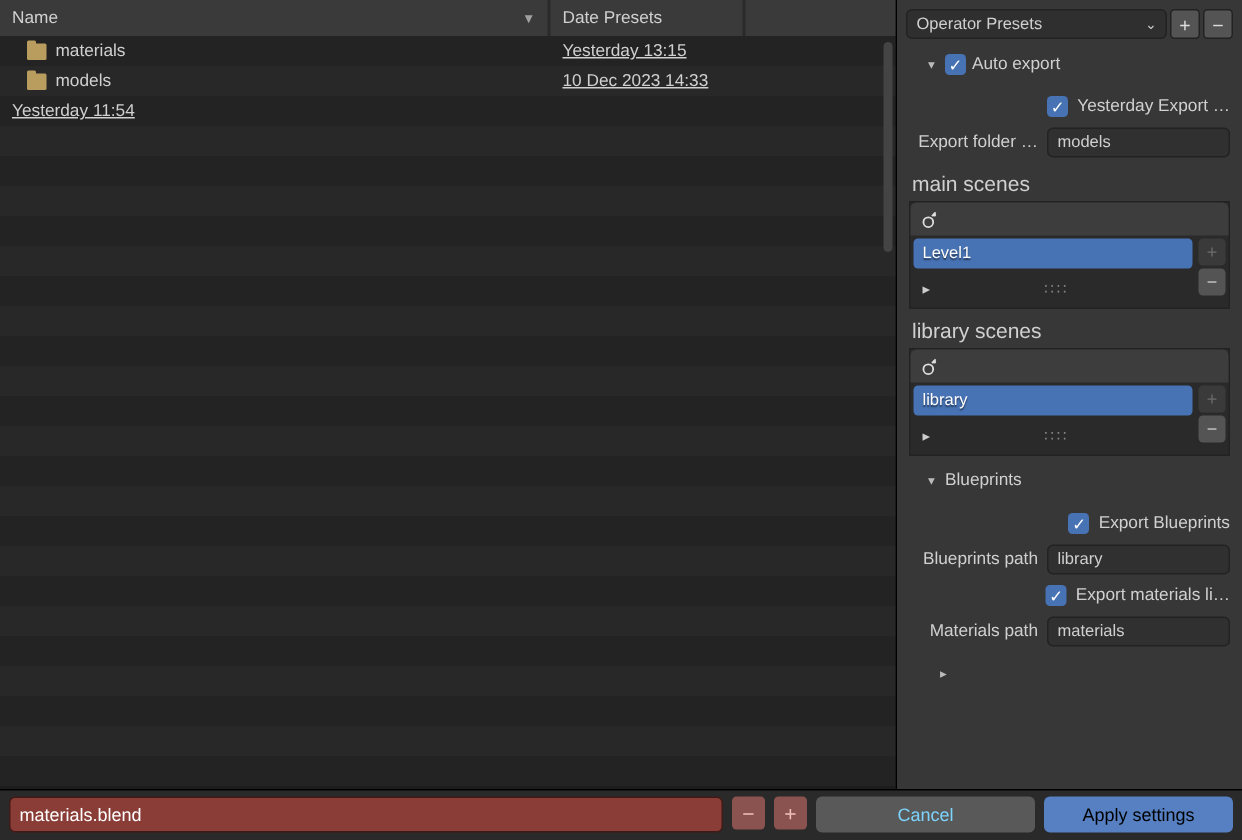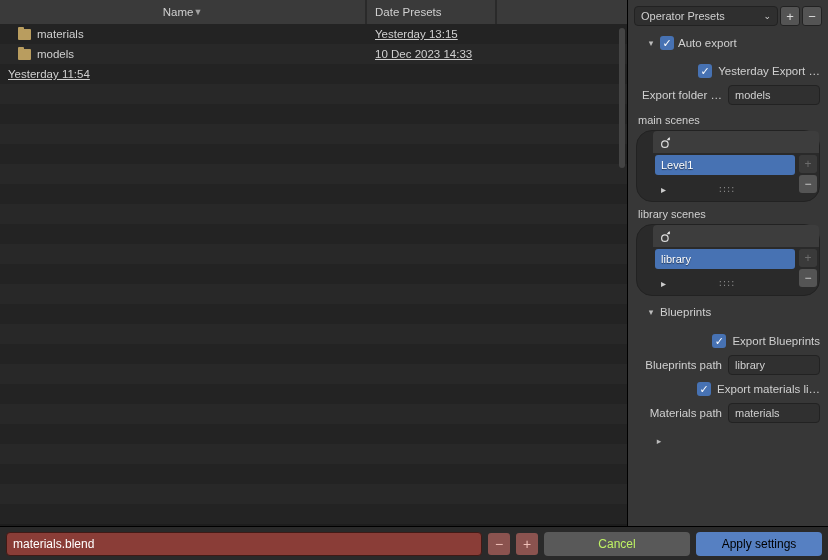--- a/index.html
+++ b/index.html
@@ -56,21 +56,21 @@
     align-items: center;
   }
   .file-col {
     padding: 0 8px;
     font-size: 11.5px;
     color: var(--text);
     display: flex;
     align-items: center;
     height: 100%;
   }
-  .file-col.name { flex: 0 0 367px; border-right: 2px solid #2a2a2a; justify-content: center;}
+  .file-col.name { flex: 0 0 367px; border-right: 2px solid #2a2a2a; justify-content: space-between;}
   .file-col.date { flex: 0 0 130px; border-right: 2px solid #2a2a2a;}
   .file-col.size { flex: 1; }
   .sort-arrow { font-size: 9px; color: var(--text-dim);}
   .file-rows {
     flex: 1;
     overflow-y: auto;
     background: var(--bg-darkest);
     position: relative;
   }
   .file-row {
@@ -82,21 +82,21 @@
   .file-row:nth-child(even) { background: var(--stripe1);}
   .file-cell { padding: 0 8px; display:flex; align-items:center; gap:6px;}
   .file-cell.name { flex: 0 0 367px; padding-left: 18px;}
   .file-cell.date { flex: 0 0 130px; text-decoration: underline; }
   .file-cell.size { flex: 1;}
   .folder-icon { width:13px; height:11px; background:#b99d5f; border-radius:1px; position:relative;}
   .folder-icon::before{content:'';position:absolute;top:-2px;left:0;width:6px;height:3px;background:#b99d5f;border-radius:1px 1px 0 0;}
   .scrollbar-stub{position:absolute;right:0;top:0;width:6px;height:140px;background:#444;border-radius:3px;margin:4px 2px;}
   
   .side-panel {
-    width: 200px;
+    width: 230px;
     background: var(--bg-panel);
     display: flex;
     flex-direction: column;
     overflow-y: auto;
   }
   .preset-row {
     display:flex; gap:2px; padding:6px; align-items:center;
   }
   .preset-select{
     flex:1; background:#2f2f2f; border:1px solid #222; border-radius:4px;
@@ -121,25 +121,24 @@
   .prop-row{
     display:flex;align-items:center;gap:6px;margin:2px 0;height:22px;justify-content:center;
   }
   .prop-row.right{justify-content:flex-end;}
   .prop-label{color:var(--text);font-size:11.5px;white-space:nowrap;overflow:hidden;text-overflow:ellipsis;}
   .prop-label.left{flex:0 0 86px;text-align:right;}
   .field{
     flex:1;background:var(--bg-field-dark);border:1px solid #222;border-radius:4px;
     height:20px;padding:0 6px;display:flex;align-items:center;font-size:11px;color:var(--text);
   }
-  .sub-title{font-size:11px;color:var(--text);padding:6px 2px 2px;}
+  .sub-title{font-size:14px;color:var(--text);padding:6px 2px 2px;}
   .list-widget{
-    background:#2a2a2a;border:1px solid #222;border-radius:16px;
+    background:#2a2a2a;border:1px solid #222;border-radius:0;
     margin-top:2px;
-    padding-left:16px;
   }
   .list-head{
     height:22px;background:#3d3d3d;border-radius:4px 4px 0 0;
     display:flex;align-items:center;padding:0 6px;
   }
   .picker-icon{width:14px;height:14px;display:flex;align-items:center;justify-content:center;}
   .list-body{display:flex;}
   .list-items{flex:1;}
   .list-item{
     height:20px;background:var(--list-select);color:#fff;
@@ -149,34 +148,34 @@
   .list-ex{height:24px;display:flex;align-items:center;padding:0 8px;gap:20px;justify-content:flex-start;color:#ccc;font-size:10px;}
   .list-ex-center{flex:1;text-align:center;letter-spacing:2px;color:#888;}
   .vbtns{display:flex;flex-direction:column;gap:2px;padding:2px;}
   .vbtn{width:18px;height:18px;background:var(--bg-btn);border-radius:3px;display:flex;align-items:center;justify-content:center;font-size:12px;color:#ccc;}
   .vbtn.disabled{opacity:.4;}
   .subsection{
     display:flex;align-items:center;gap:4px;padding:6px 8px;font-size:11.5px;
   }
   
   .bottom-bar{
-    height:34px;display:flex;align-items:center;padding:4px 6px;gap:6px;
+    height:34px;display:flex;align-items:flex-start;padding:4px 6px;gap:6px;
     background:var(--bg-med);border-top:1px solid #000;
   }
   .filename-field{
     flex:1;background:var(--row-highlight2);border:1px solid #401a16;border-radius:4px;
     height:24px;display:flex;align-items:center;padding:0 6px;color:#fff;font-size:12px;
   }
   .pm-btn{width:22px;height:22px;background:var(--row-highlight);border-radius:3px;
     display:flex;align-items:center;justify-content:center;color:#f0c0b8;font-size:14px;}
   .big-btn{
     height:24px;border-radius:4px;display:flex;align-items:center;justify-content:center;
     font-size:12px;padding:0 18px;
   }
-  .cancel{background:var(--bg-field);color:#bef264;flex:0 0 146px;}
+  .cancel{background:var(--bg-field);color:#7dd3fc;flex:0 0 146px;}
   .apply{background:var(--apply-blue);color:#000000;flex:0 0 126px;}
   svg{display:block;}
 </style>
 </head>
 <body>
 
 <div class="main-split">
 
   <div class="file-panel">
     <div class="file-header">

